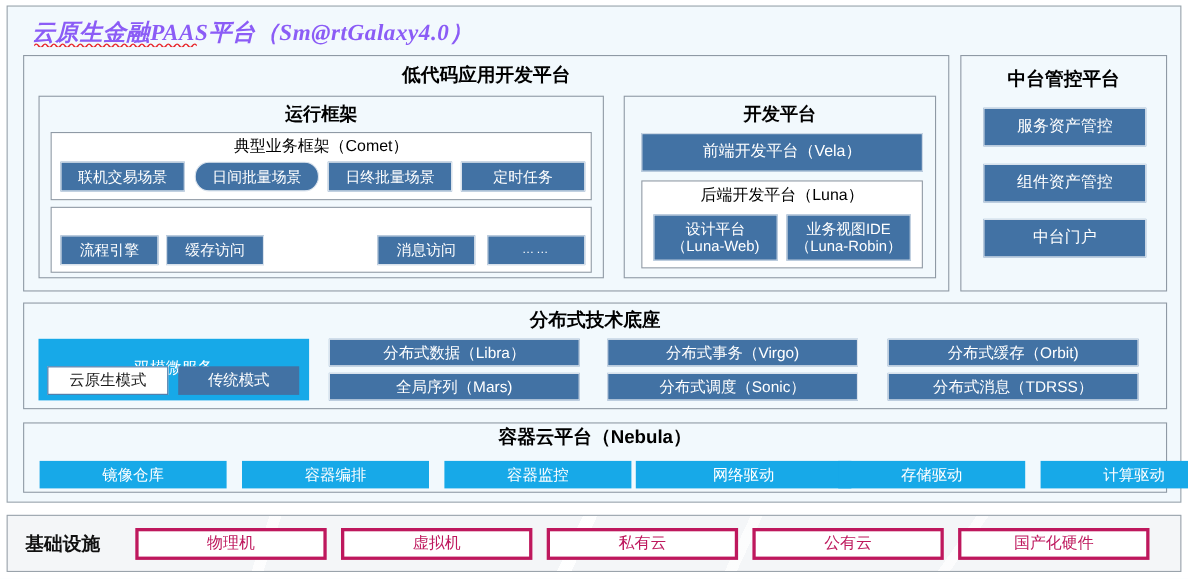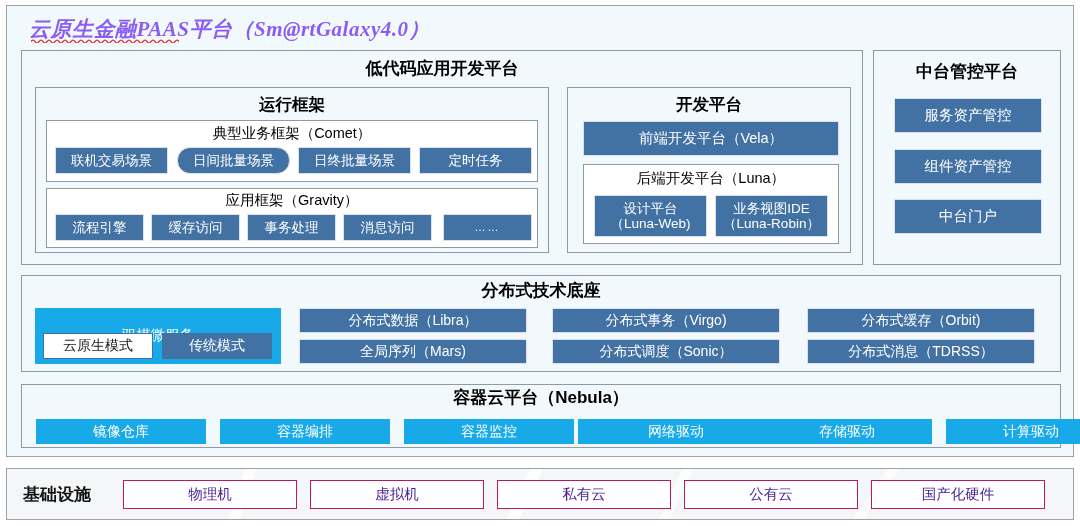--- a/index.html
+++ b/index.html
@@ -75,22 +75,22 @@
   }
   .chip.steel { background: #4272a4; border: 1px solid #d9e2ec; }
   .chip.cyan  { background: #17a9e8; }
   .chip.white-chip {
     background: #ffffff;
     color: #1a1a1a;
     border: 1px solid #4272a4;
   }
   .chip.outline {
     background: #ffffff;
-    color: #4c1d95;
-    border: 1px solid #be185d;
+    color: #be185d;
+    border: 3px solid #be185d;
   }
   .chip.ellipsis { letter-spacing: 2px; font-size: 11px; }
 
   
   .infra-bar {
     position: absolute;
     left: 6px; top: 468px;
     width: 1068px; height: 52px;
     background: #f4f6f8;
     border: 1px solid #9aa3ab;
@@ -133,24 +133,22 @@
 
         <div class="frame white" style="left:10px; top:32px; width:492px; height:62px;">
           <div class="sec-title t-15" style="position:absolute; left:0; top:5px;">典型业务框架（Comet）</div>
           <div class="chip steel" style="left:8px; top:26px; width:113px; height:27px;">联机交易场景</div>
           <div class="chip steel" style="left:130px; top:26px; width:113px; height:27px;border-radius:13px;">日间批量场景</div>
           <div class="chip steel" style="left:251px; top:26px; width:113px; height:27px;">日终批量场景</div>
           <div class="chip steel" style="left:372px; top:26px; width:113px; height:27px;">定时任务</div>
         </div>
 
         <div class="frame white" style="left:10px; top:100px; width:492px; height:60px;">
-          <div class="sec-title t-15" style="position:absolute; left:0; top:4px;">应用框架（Gravity）</div>
           <div class="chip steel" style="left:8px; top:25px; width:89px; height:27px;">流程引擎</div>
           <div class="chip steel" style="left:104px; top:25px; width:89px; height:27px;">缓存访问</div>
-          <div class="chip steel" style="left:200px; top:25px; width:89px; height:27px;">事务处理</div>
           <div class="chip steel" style="left:296px; top:25px; width:89px; height:27px;">消息访问</div>
           <div class="chip steel ellipsis" style="left:396px; top:25px; width:89px; height:27px;">……</div>
         </div>
       </div>
 
       <div class="frame" style="left:545px; top:36px; width:284px; height:166px;">
         <div class="sec-title t-17" style="position:absolute; left:0; top:7px;">开发平台</div>
 
         <div class="chip steel" style="left:15px; top:33px; width:256px; height:35px; font-size:14.5px;">前端开发平台（Vela）</div>
 

